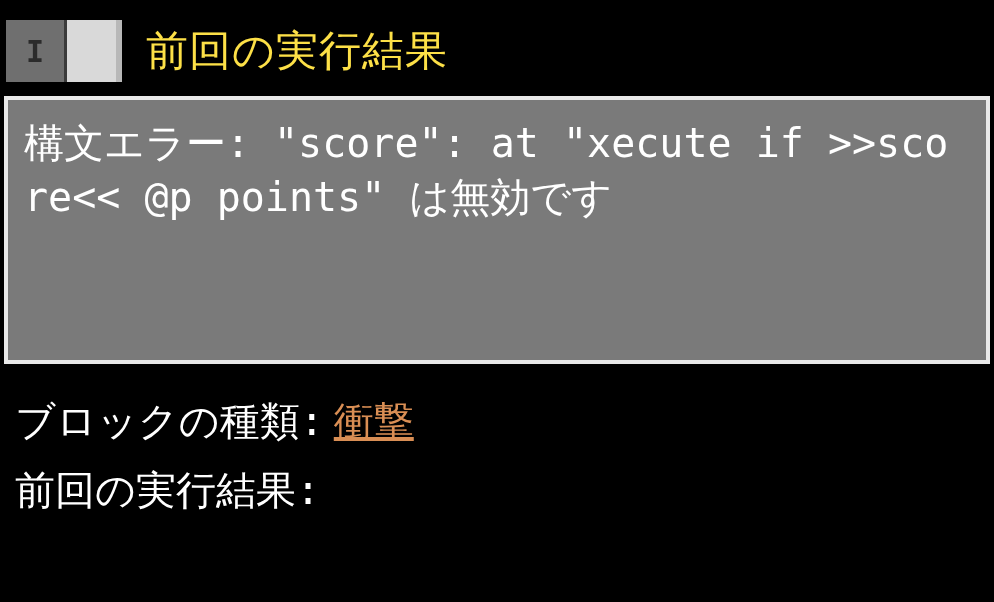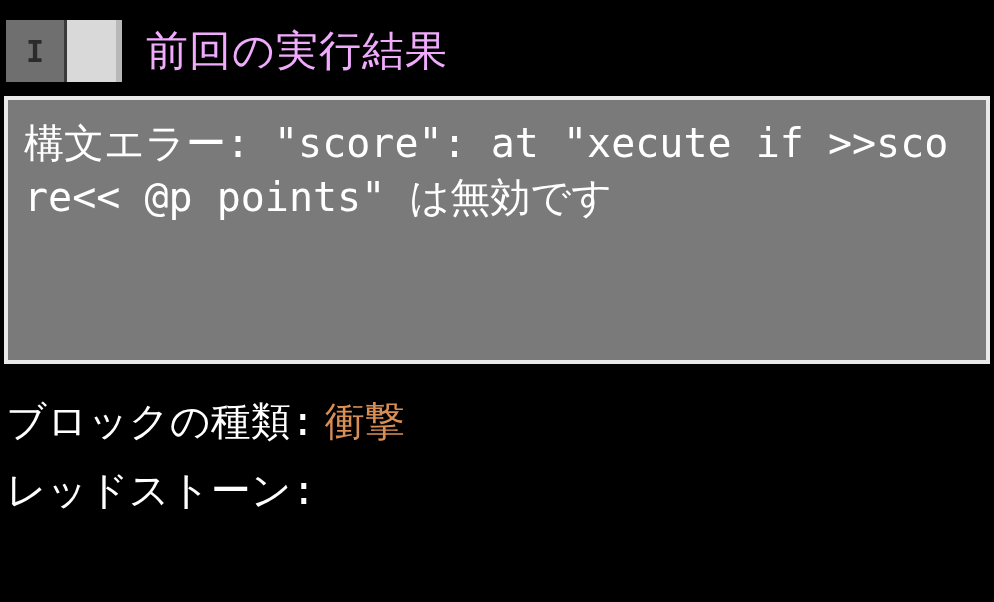--- a/index.html
+++ b/index.html
@@ -47,48 +47,48 @@
   .toggle-off {
     width: 58px;
     display:flex;
     align-items:center;
     justify-content:center;
     color:#2b2b2b;
     font-size:30px;
     font-weight:bold;
   }
   .header-title {
-    color: #f0abfc;
+    color: #fde047;
     font-size: 42px;
     letter-spacing: 1px;
   }
   .output-box {
     margin: 0 4px;
     border: 4px solid #e9e9e9;
     background: #7a7a7a;
     height: 268px;
     padding: 16px 16px;
     color: #fff;
     font-size: 40px;
     line-height: 1.35;
     word-break: break-all;
   }
   .settings {
     margin-top: 30px;
-    padding: 0 6px;
+    padding: 0 15px;
   }
   .setting-row {
     color: #fff;
     font-size: 40px;
     margin-bottom: 14px;
     display:flex;
     align-items: baseline;
   }
   .setting-label { margin-right: 10px; }
-  .setting-value { color: #fff; }
+  .setting-value { color: #fff; text-decoration: underline; }
   .setting-value.impulse { color: #d98e54; }
 </style>
 </head>
 <body>
 
 <div class="root">
 
   <div class="header">
     <div class="toggle">
       <div class="toggle-off">I</div>
@@ -100,17 +100,17 @@
   <div class="output-box">
     <span>構文エラー: "score": at "xecute if &gt;&gt;score&lt;&lt; @p points" は無効です</span>
   </div>
 
   <div class="settings">
     <div class="setting-row">
       <span class="setting-label">ブロックの種類:</span>
       <span class="setting-value impulse">衝撃</span>
     </div>
     <div class="setting-row">
-      <span class="setting-label">レッドストーン:</span>
+      <span class="setting-label">前回の実行結果:</span>
     </div>
   </div>
 
 </div>
 
 </body></html>

